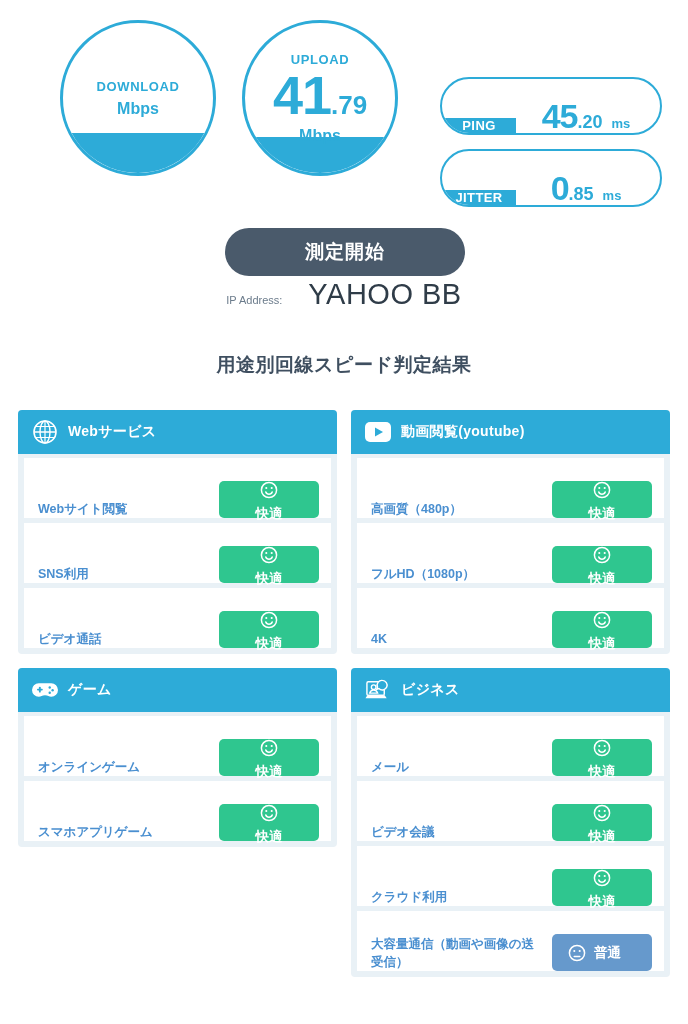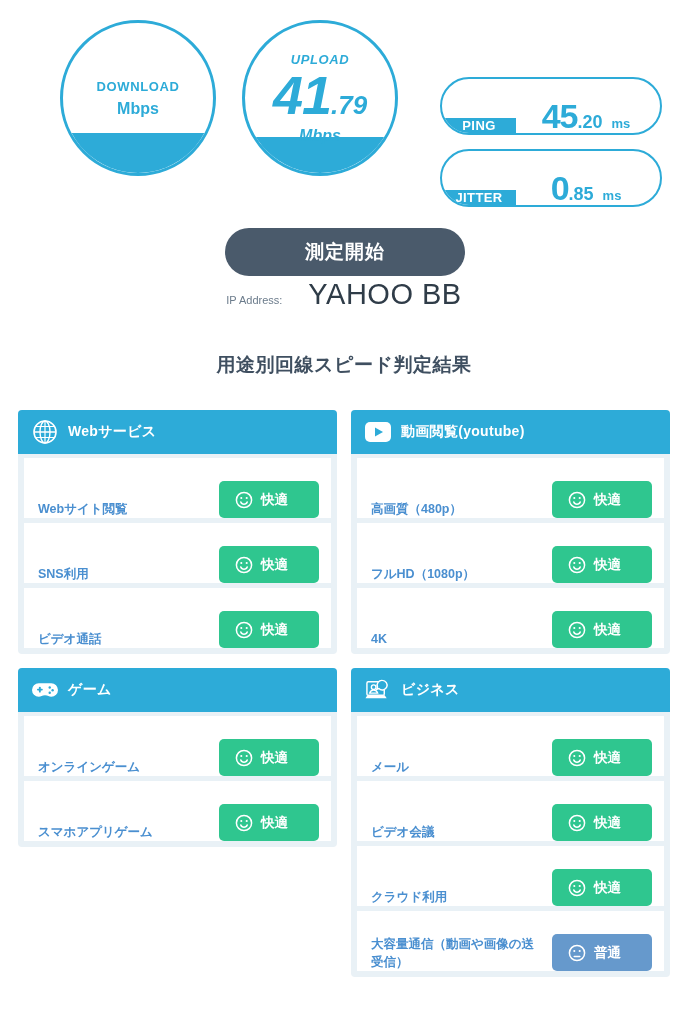--- a/index.html
+++ b/index.html
@@ -26,21 +26,21 @@
     top: 20px;
     width: 156px;
     height: 156px;
     border-radius: 50%;
     border: 3px solid #2dabd8;
     background: #ffffff;
     overflow: hidden;
     box-sizing: border-box;
   }
   .gauge.download { left: 60px; }
-  .gauge.upload   { left: 242px; font-style: italic; }
+  .gauge.upload   { left: 242px; }
   .gauge-fill {
     position: absolute;
     left: -4px;
     right: -4px;
     bottom: -4px;
     background: #2dabd8;
   }
   .gauge.download .gauge-fill { height: 44px; }
   .gauge.upload   .gauge-fill { height: 40px; }
   .gauge-inner {
@@ -238,21 +238,21 @@
     height: 37px;
     min-width: 100px;
     padding: 0 16px;
     box-sizing: border-box;
     color: #ffffff;
     font-size: 13.5px;
     font-weight: bold;
     flex: none;
     cursor: pointer;
   }
-  .badge.good    { background: #2fc68f; }
+  .badge.good    { background: #2fc68f; flex-direction: column; }
   .badge.average { background: #6699cc; }
   .badge-text { line-height: 1; }
 
   svg { display: block; }
 </style>
 </head>
 <body>
 
 <div class="metrics">
 

